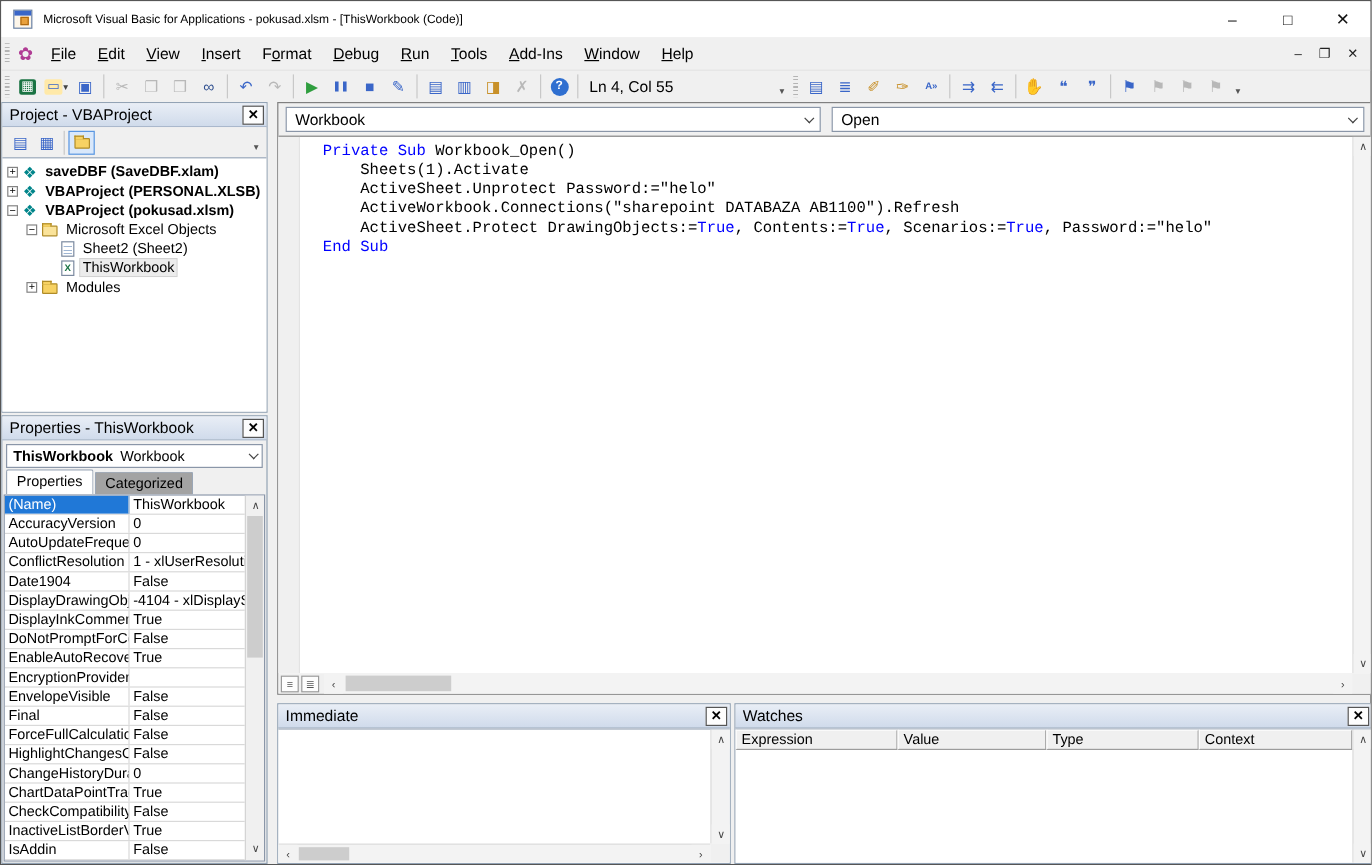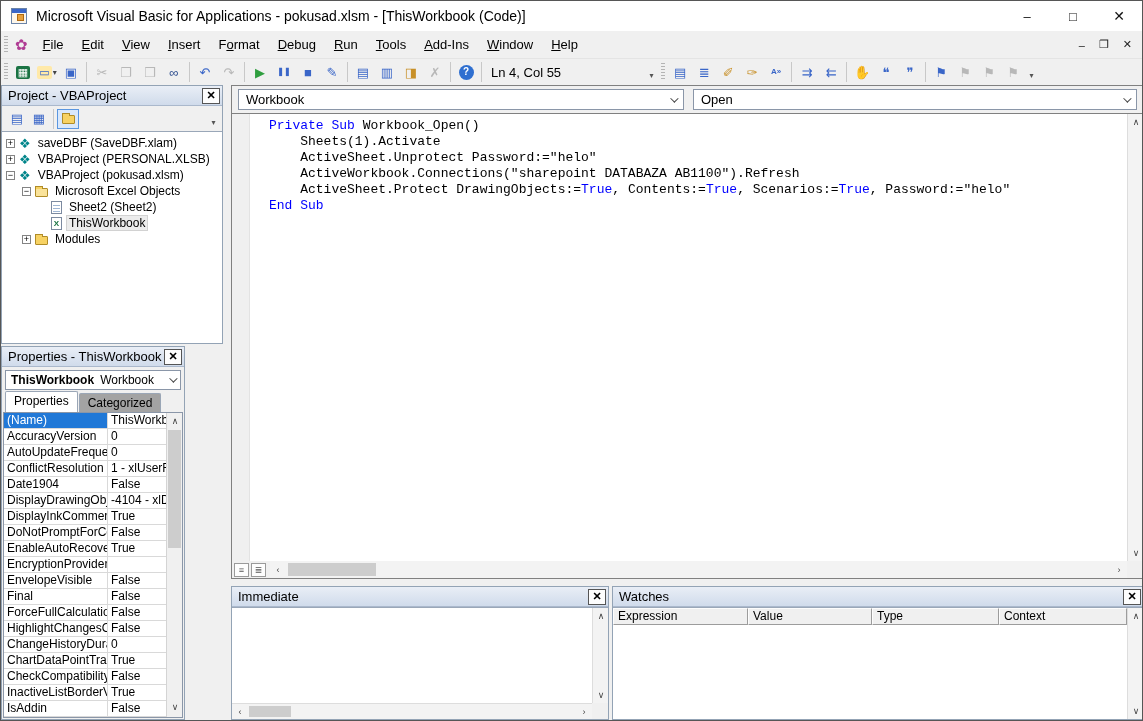--- a/index.html
+++ b/index.html
@@ -4,21 +4,21 @@
 <style>
   html,body{margin:0;padding:0;background:#777;}
   *{box-sizing:border-box;}
   .vbe{position:relative;width:1143px;height:721px;background:#f0f0f0;border:1px solid #565656;
        font-family:"Liberation Sans",sans-serif;color:#000;overflow:hidden;}
   
   .titlebar{position:absolute;left:0;top:0;width:100%;height:30px;background:#fff;display:flex;align-items:center;}
   .app-icon{width:16px;height:16px;margin:0 9px 0 10px;background:#fdf6ea;border:1px solid #6b84a8;position:relative;flex:none;}
   .app-icon::before{content:"";position:absolute;left:0;top:0;right:0;height:4px;background:#3a66c8;}
   .app-icon::after{content:"";position:absolute;right:2px;bottom:2px;width:5px;height:5px;background:#e8a03c;border:1px solid #b06a10;}
-  .title-text{font-size:14px;white-space:nowrap;}
+  .title-text{font-size:10px;white-space:nowrap;}
   .wctrl{margin-left:auto;display:flex;height:100%;}
   .wbtn{width:46px;height:100%;display:flex;align-items:center;justify-content:center;font-size:13px;color:#111;}
   .wbtn.close{font-size:14px;}
   
   .menubar{position:absolute;left:0;top:30px;width:100%;height:27px;background:#f0f0f0;display:flex;align-items:center;font-size:13px;}
   .tgrip{width:4px;height:18px;margin:0 3px;background:repeating-linear-gradient(180deg,#b4b4b4 0 1px,transparent 1px 3px);flex:none;}
   .vba-logo{font-size:15px;color:#b03c94;margin:0 6px 0 4px;flex:none;}
   .mitems{display:flex;height:100%;}
   .mitem{padding:0 9px;line-height:27px;cursor:default;}
   .mitem .u{text-decoration:underline;}
@@ -45,33 +45,33 @@
   .ptoolbar{height:25px;display:flex;align-items:center;padding:0 2px 0 4px;background:#f0f0f0;flex:none;}
   .ptoolbar .tbtn{width:22px;height:20px;}
   .ptoolbar .tbtn.act{border:1px solid #5a96e0;background:#d9e8fb;}
   .ptoolbar .toverflow{margin-left:auto;}
   .ptree{flex:1;background:#fff;border-top:1px solid #9aa7b8;padding-top:3px;overflow:hidden;}
   .trow{height:16px;display:flex;align-items:center;font-size:12px;white-space:nowrap;overflow:hidden;}
   .texp{width:9px;height:9px;border:1px solid #848484;background:#fff;display:flex;align-items:center;justify-content:center;font-size:9px;line-height:1;margin-right:4px;flex:none;}
   .texps{width:13px;flex:none;}
   .ticon{margin-right:5px;flex:none;display:inline-block;}
   .tlab{padding:0 2px;}
-  .tlab.b{font-weight:normal;}
+  .tlab.b{font-weight:bold;}
   .tlab.sel{background:#ececec;outline:1px solid #d2d2d2;}
   
   .i-vba-project-icon::before{content:"❖";font-size:13px;color:#00858a;}
   .i-folder-closed-icon,.i-folder-open-icon{width:13px;height:9px;background:#f7d263;border:1px solid #b08c28;border-radius:1px;position:relative;margin-top:2px;}
   .i-folder-closed-icon::before,.i-folder-open-icon::before{content:"";position:absolute;top:-3px;left:-1px;width:6px;height:2px;background:#f7d263;border:1px solid #b08c28;border-bottom:none;}
   .i-folder-open-icon{background:#fae39a;}
   .i-worksheet-icon{width:11px;height:13px;background:#fff;border:1px solid #7c8aa0;position:relative;}
   .i-worksheet-icon::before{content:"";position:absolute;left:1px;right:1px;top:3px;height:8px;background:repeating-linear-gradient(#9fb6d4 0 1px,transparent 1px 3px);}
   .i-workbook-icon{width:11px;height:13px;background:#fff;border:1px solid #7c8aa0;display:flex;align-items:center;justify-content:center;}
   .i-workbook-icon::before{content:"X";font-size:8px;font-weight:bold;color:#1a7343;}
   
-  .props-panel{position:absolute;left:0;top:345px;width:184px;height:374px;background:#f0f0f0;border:1px solid #93a3b5;display:flex;flex-direction:column;}
+  .props-panel{position:absolute;left:0;top:345px;width:222px;height:374px;background:#f0f0f0;border:1px solid #93a3b5;display:flex;flex-direction:column;}
   .pcombo{margin:3px 3px 2px 3px;height:20px;background:#fff;border:1px solid #8a96a8;display:flex;align-items:center;padding:0 5px;font-size:12px;flex:none;}
   .pcombo .obj{font-weight:bold;margin-right:6px;}
   .chev{margin-left:auto;width:6px;height:6px;border-right:1px solid #444;border-bottom:1px solid #444;transform:rotate(45deg) translateY(-2px);flex:none;}
   .ptabs{display:flex;padding-left:3px;height:20px;align-items:flex-end;flex:none;}
   .ptab{font-size:12px;padding:2px 8px 2px 8px;border:1px solid #9aa6b6;border-bottom:none;background:#a3a3a3;margin-right:1px;border-radius:2px 2px 0 0;}
   .ptab.active{background:#fff;padding-bottom:4px;}
   .pgrid{flex:1;background:#fff;border:1px solid #8a96a8;margin:0 1px 1px 1px;position:relative;overflow:hidden;}
   .pgridrows{position:absolute;left:0;top:0;right:16px;bottom:0;}
   .prow{display:flex;height:16px;border-bottom:1px solid #d9d9d9;font-size:12px;}
   .pname{width:104px;border-right:1px solid #d9d9d9;padding:0 3px;line-height:15px;overflow:hidden;white-space:nowrap;flex:none;}

